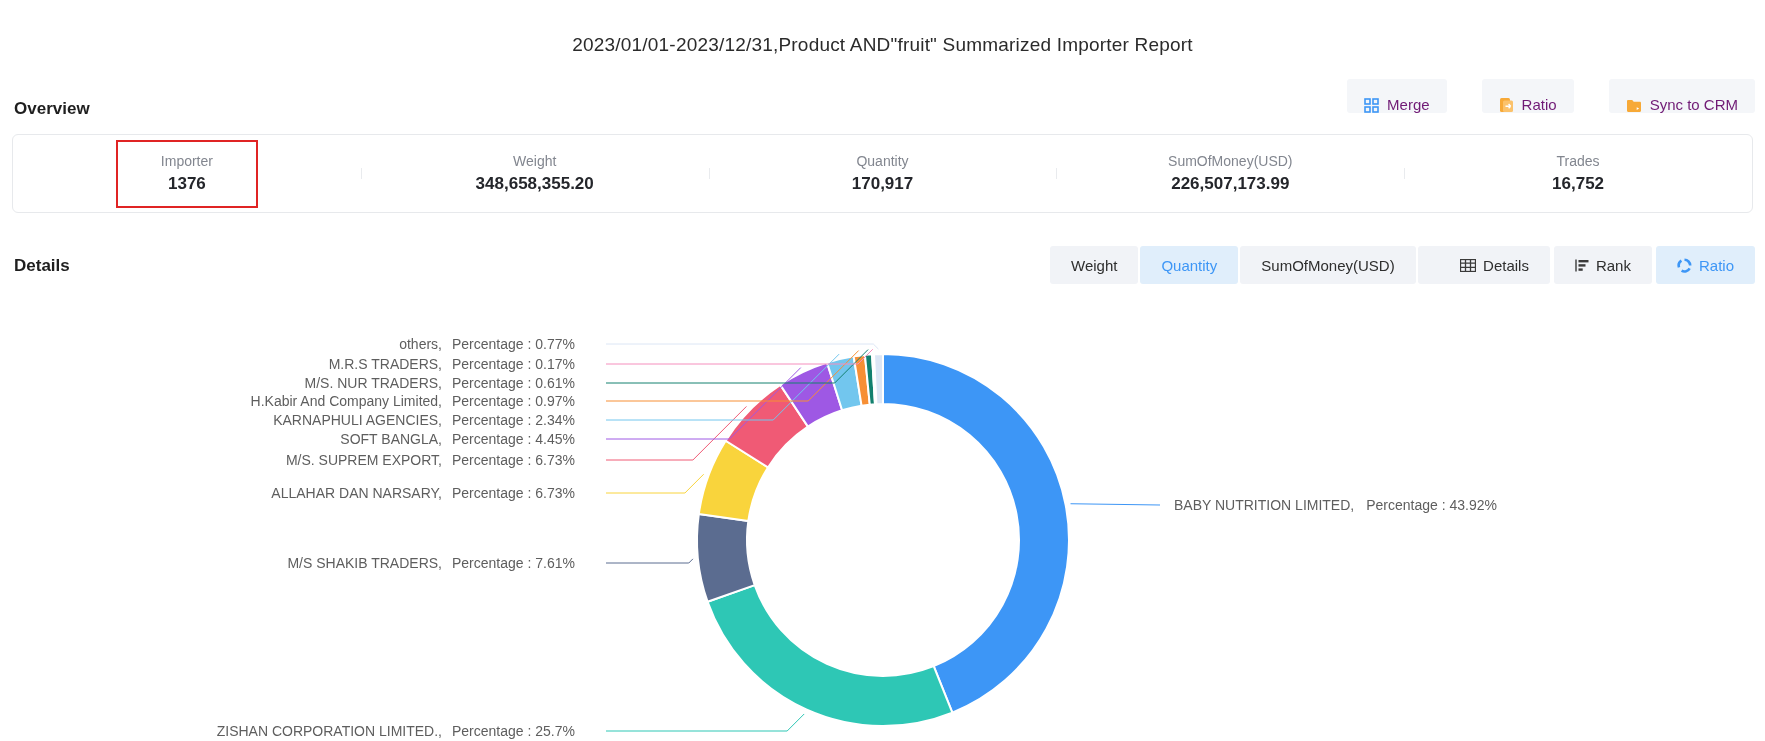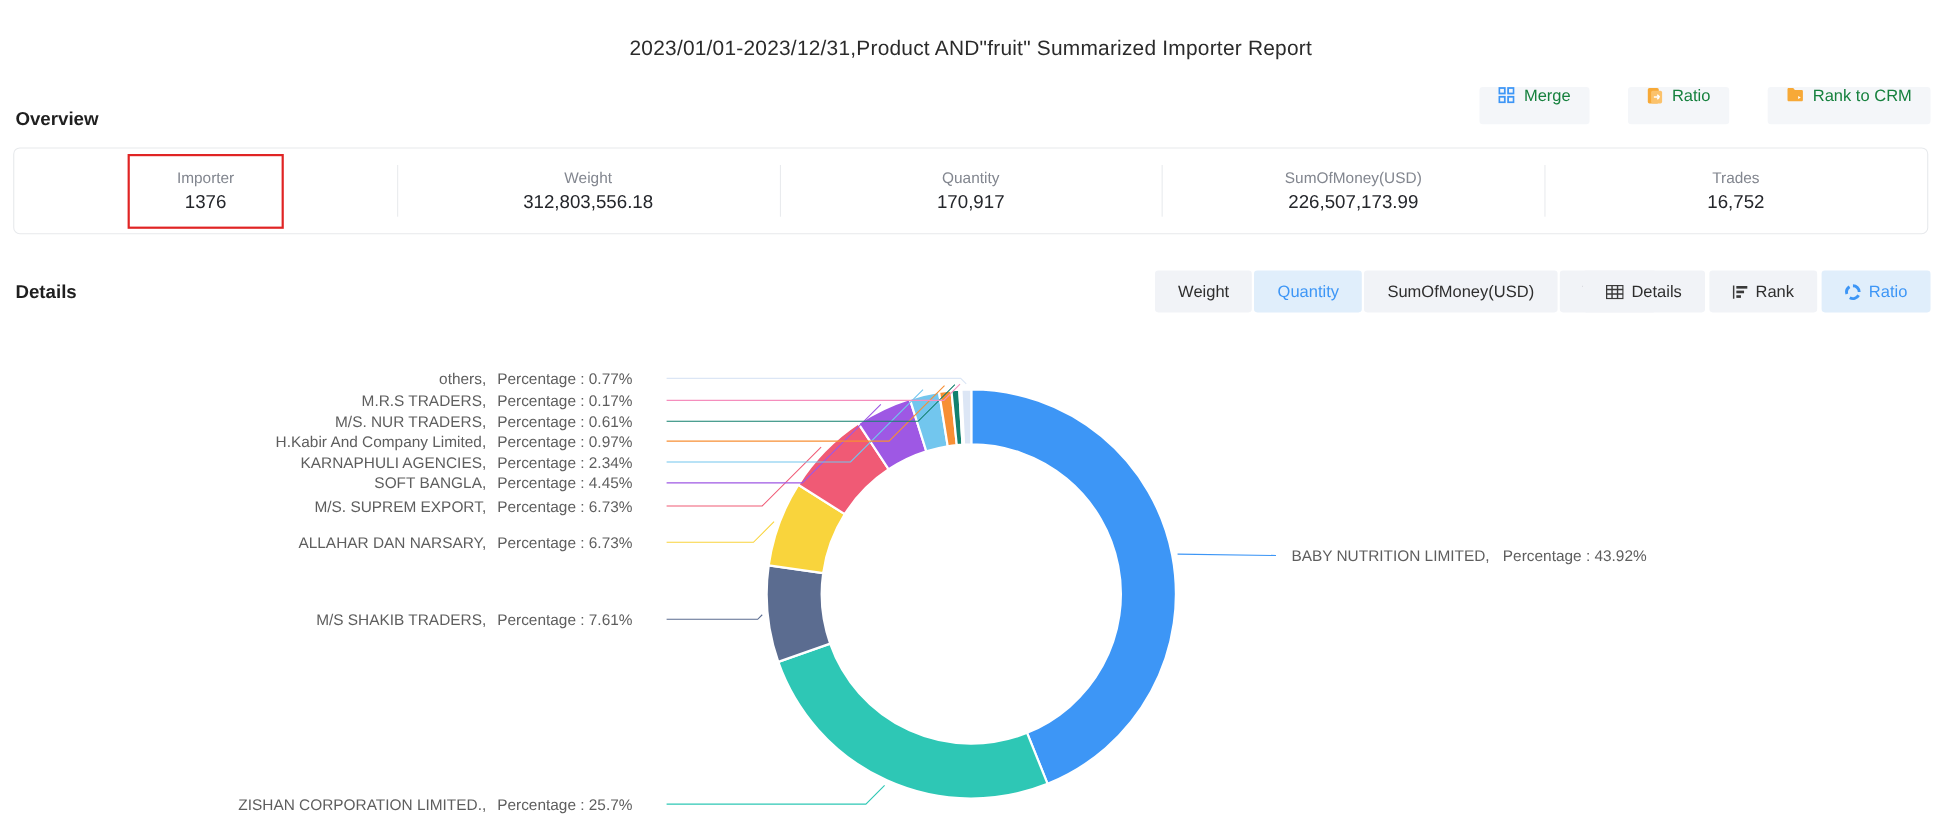--- a/index.html
+++ b/index.html
@@ -12,34 +12,34 @@
     font-size:19px; color:#2b2b2b; letter-spacing:.2px;
   }
   .section-heading{position:absolute; font-size:17px; font-weight:bold; color:#1f1f1f;}
   #overview-heading{left:14px; top:99px;}
   #details-heading{left:14px; top:256px;}
 
   
   .toolbar{position:absolute; top:79px; right:10px; display:flex; gap:35px;}
   .tool-btn{
     height:34px; padding:0 17px; background:#f4f6f9; border:none; border-radius:3px;
-    display:flex; align-items:flex-start; gap:8px; font-size:15px; color:#15803d; cursor:pointer;
+    display:flex; align-items:flex-end; gap:8px; font-size:15px; color:#701a75; cursor:pointer;
     font-family:inherit;
   }
   .tool-btn svg{display:block;}
 
   
   .overview-card{
     position:absolute; left:12px; right:12px; top:134px; height:79px;
-    border:1px solid #e7e9ec; border-radius:6px; display:flex; box-sizing:border-box;
+    border:1px solid #e7e9ec; border-radius:6px; display:flex; box-sizing:border-box;align-items:center;
   }
   .stat{flex:1; position:relative; display:flex; flex-direction:column; justify-content:center; align-items:center; gap:5px;}
   .stat + .stat::before{content:''; position:absolute; left:0; top:15px; bottom:15px; width:1px; background:#e9ebee;}
   .stat-label{font-size:14px; color:#82868f;}
-  .stat-value{font-size:17px; font-weight:400; color:#24262b;}
+  .stat-value{font-size:17px; font-weight:700; color:#24262b;}
   .stat-highlight{
     position:absolute; left:50%; top:50%; transform:translate(-50%,-50%);
     width:138px; height:64px; border:2px solid #e02424; pointer-events:none;
   }
 
   
   .tab-group{position:absolute; top:246px; height:38px; display:flex; gap:2px;}
   #metric-tabs{left:1050px;}
   #view-tabs{right:10px; gap:4px;}
   .tab{
@@ -87,33 +87,33 @@
         </span>
       <span>Ratio</span>
     </button>
     <button class="tool-btn">
       <span>
           <svg width="16" height="14" viewBox="0 0 16 14">
             <path d="M1 2.2C1 1.5 1.5 1 2.2 1h4l1.5 1.8h6.1c.7 0 1.2.5 1.2 1.2v7.8c0 .7-.5 1.2-1.2 1.2H2.2C1.5 13 1 12.5 1 11.8V2.2z" fill="#F7A937"></path>
             <path d="M10.7 10.9l2.4-1.3-2.4-1.3v2.6z" fill="#fff"></path>
           </svg>
         </span>
-      <span>Rank to CRM</span>
+      <span>Sync to CRM</span>
     </button>
   </div>
 
   <div class="overview-card">
     <div class="stat">
       <span class="stat-label">Importer</span>
       <span class="stat-value">1376</span>
       <span class="stat-highlight"></span>
     </div>
     <div class="stat">
       <span class="stat-label">Weight</span>
-      <span class="stat-value">312,803,556.18</span>
+      <span class="stat-value">348,658,355.20</span>
     </div>
     <div class="stat">
       <span class="stat-label">Quantity</span>
       <span class="stat-value">170,917</span>
     </div>
     <div class="stat">
       <span class="stat-label">SumOfMoney(USD)</span>
       <span class="stat-value">226,507,173.99</span>
     </div>
     <div class="stat">

